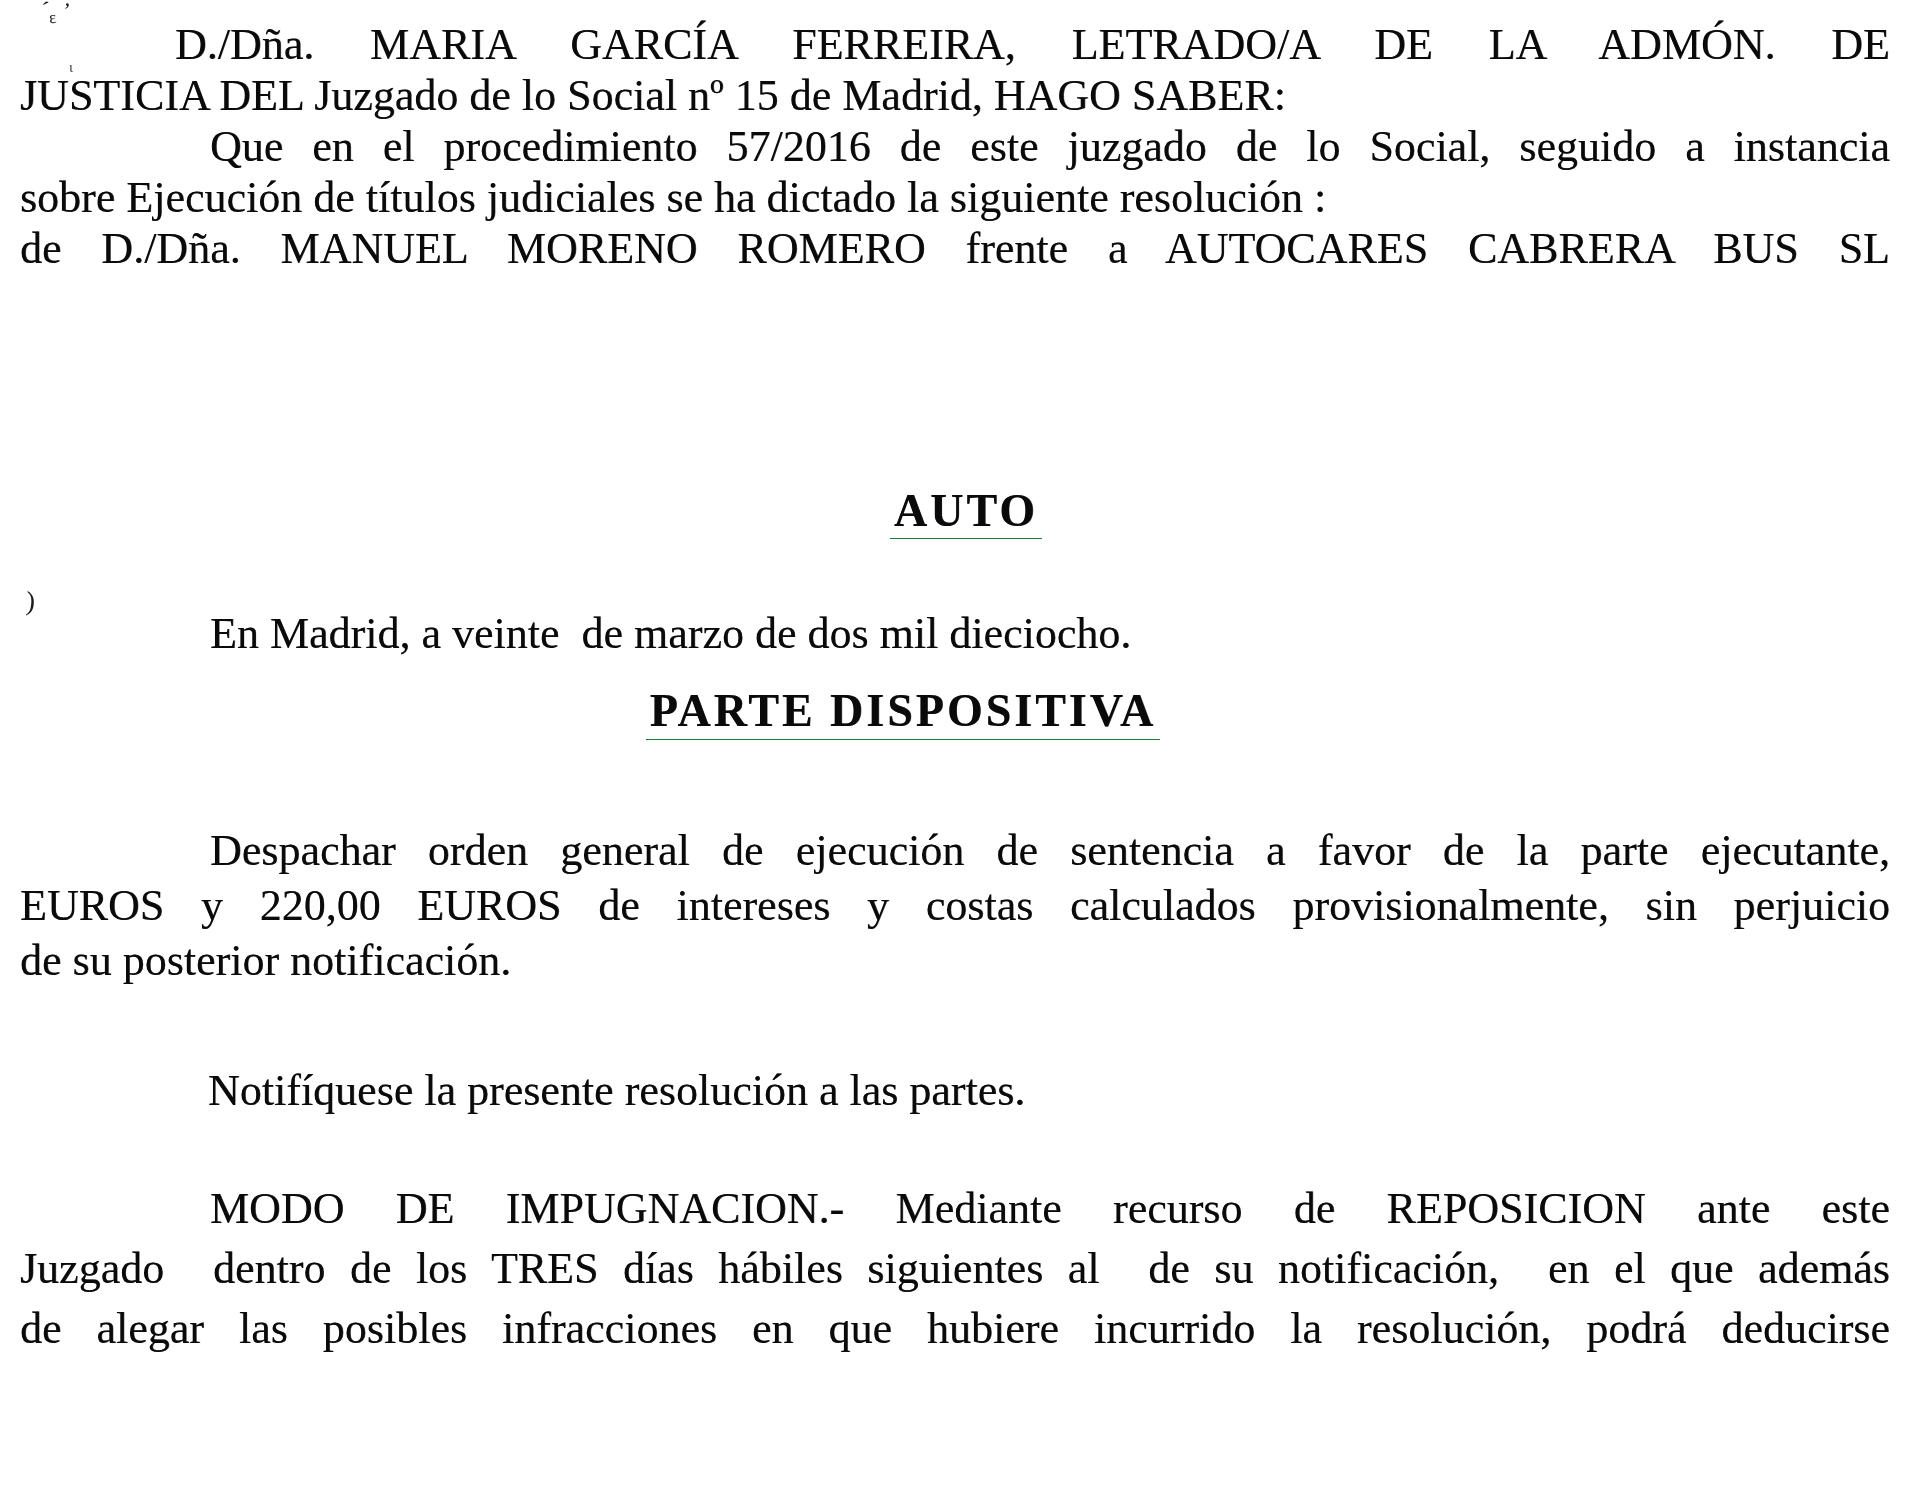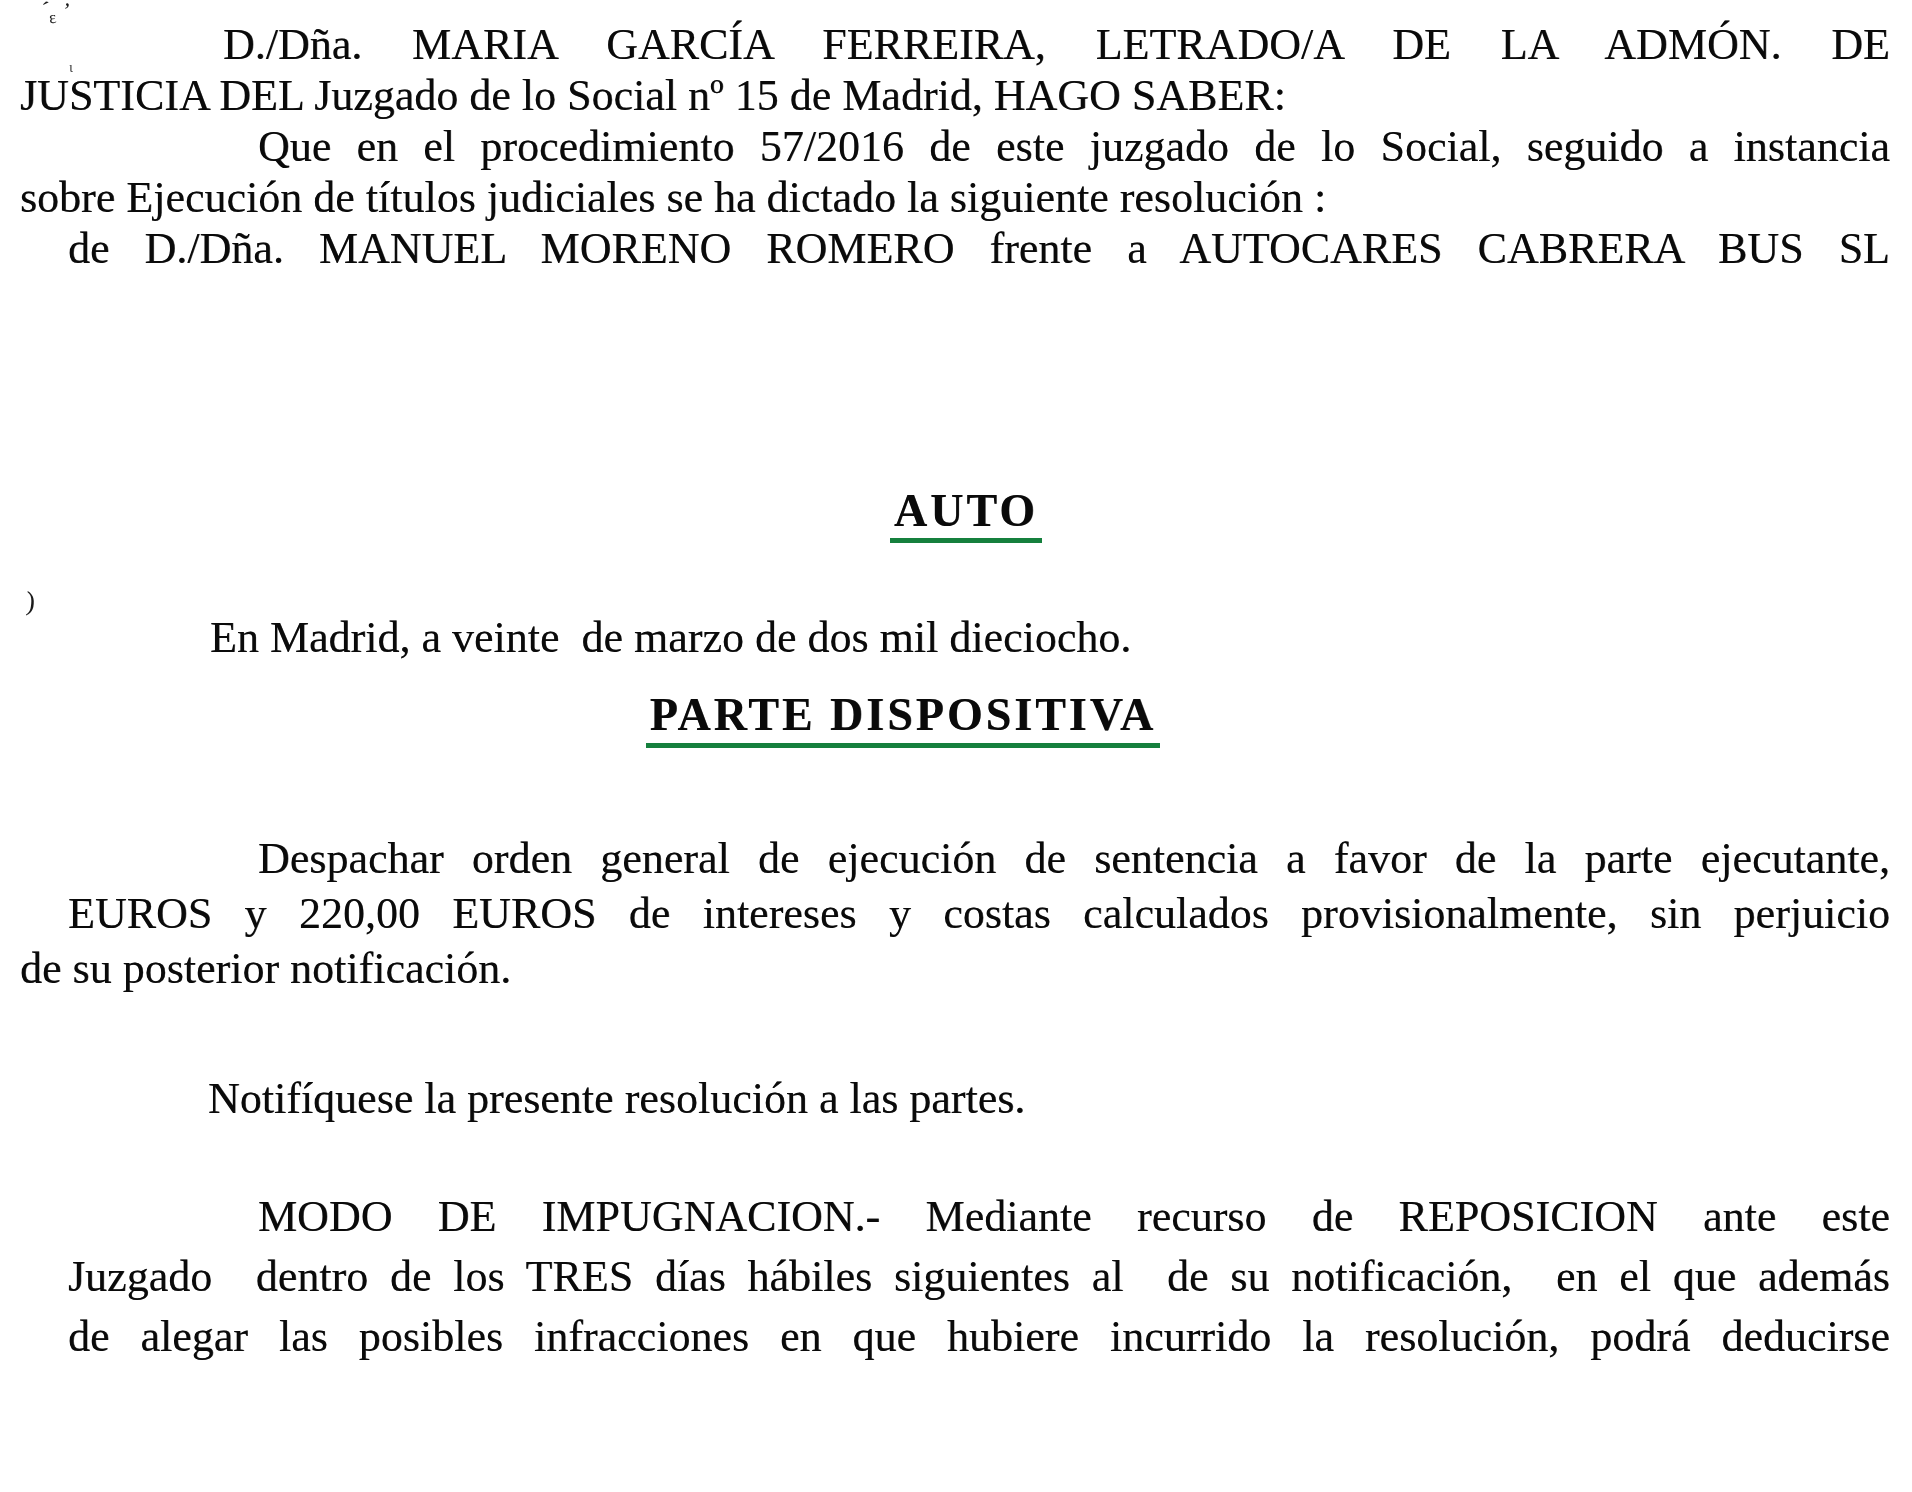--- a/index.html
+++ b/index.html
@@ -22,39 +22,38 @@
   }
   .ln {
     margin: 0;
     line-height: 51px;
     white-space: normal;
   }
   
   .j {
     text-align: justify;
     text-align-last: justify;
-    margin-left: 48px;
   }
   .ind-155 { text-indent: 155px; }
   .ind-190 { text-indent: 190px; }
   .ind-188 { text-indent: 188px; }
 
   .block-desp .ln { line-height: 55px; }
   .block-modo .ln { line-height: 60px; }
 
   .heading {
     margin: 0;
     text-align: center;
     font-weight: bold;
     font-size: 46px;
     letter-spacing: 3px;
   }
   .heading .hd {
     display: inline-block;
-    border-bottom: 5px solid #15803d;
+    border-bottom: 1px solid #15803d;
     padding: 0 4px 3px 4px;
   }
   .heading-auto {
     margin-top: 212px;
     line-height: 49px;
     position: relative;
     left: 11px;
   }
   .heading-parte {
     margin-top: 26px;

